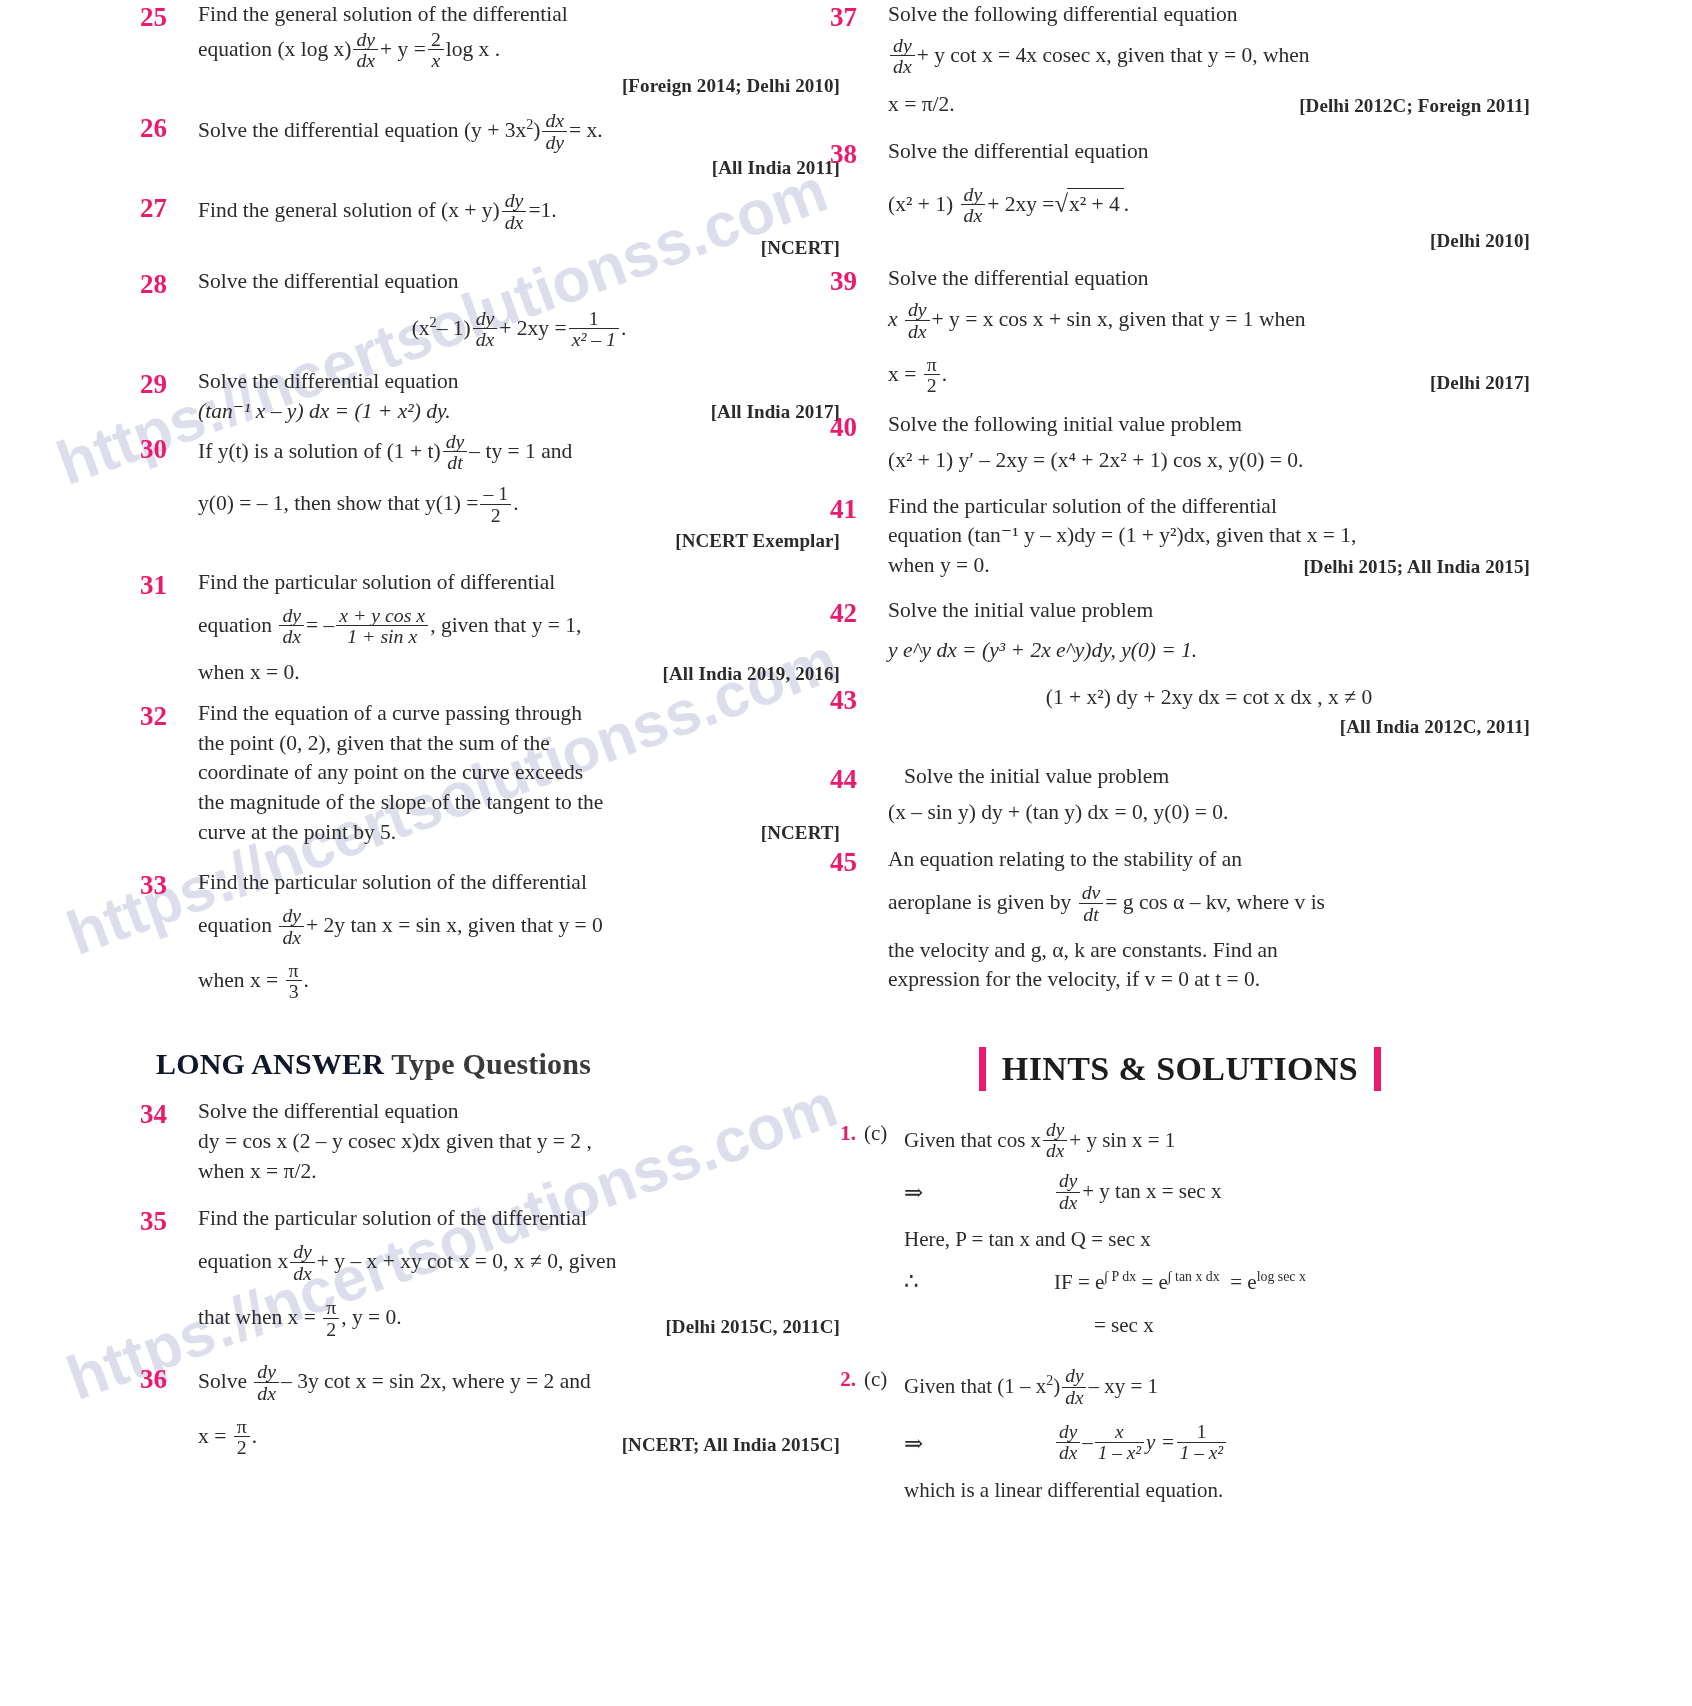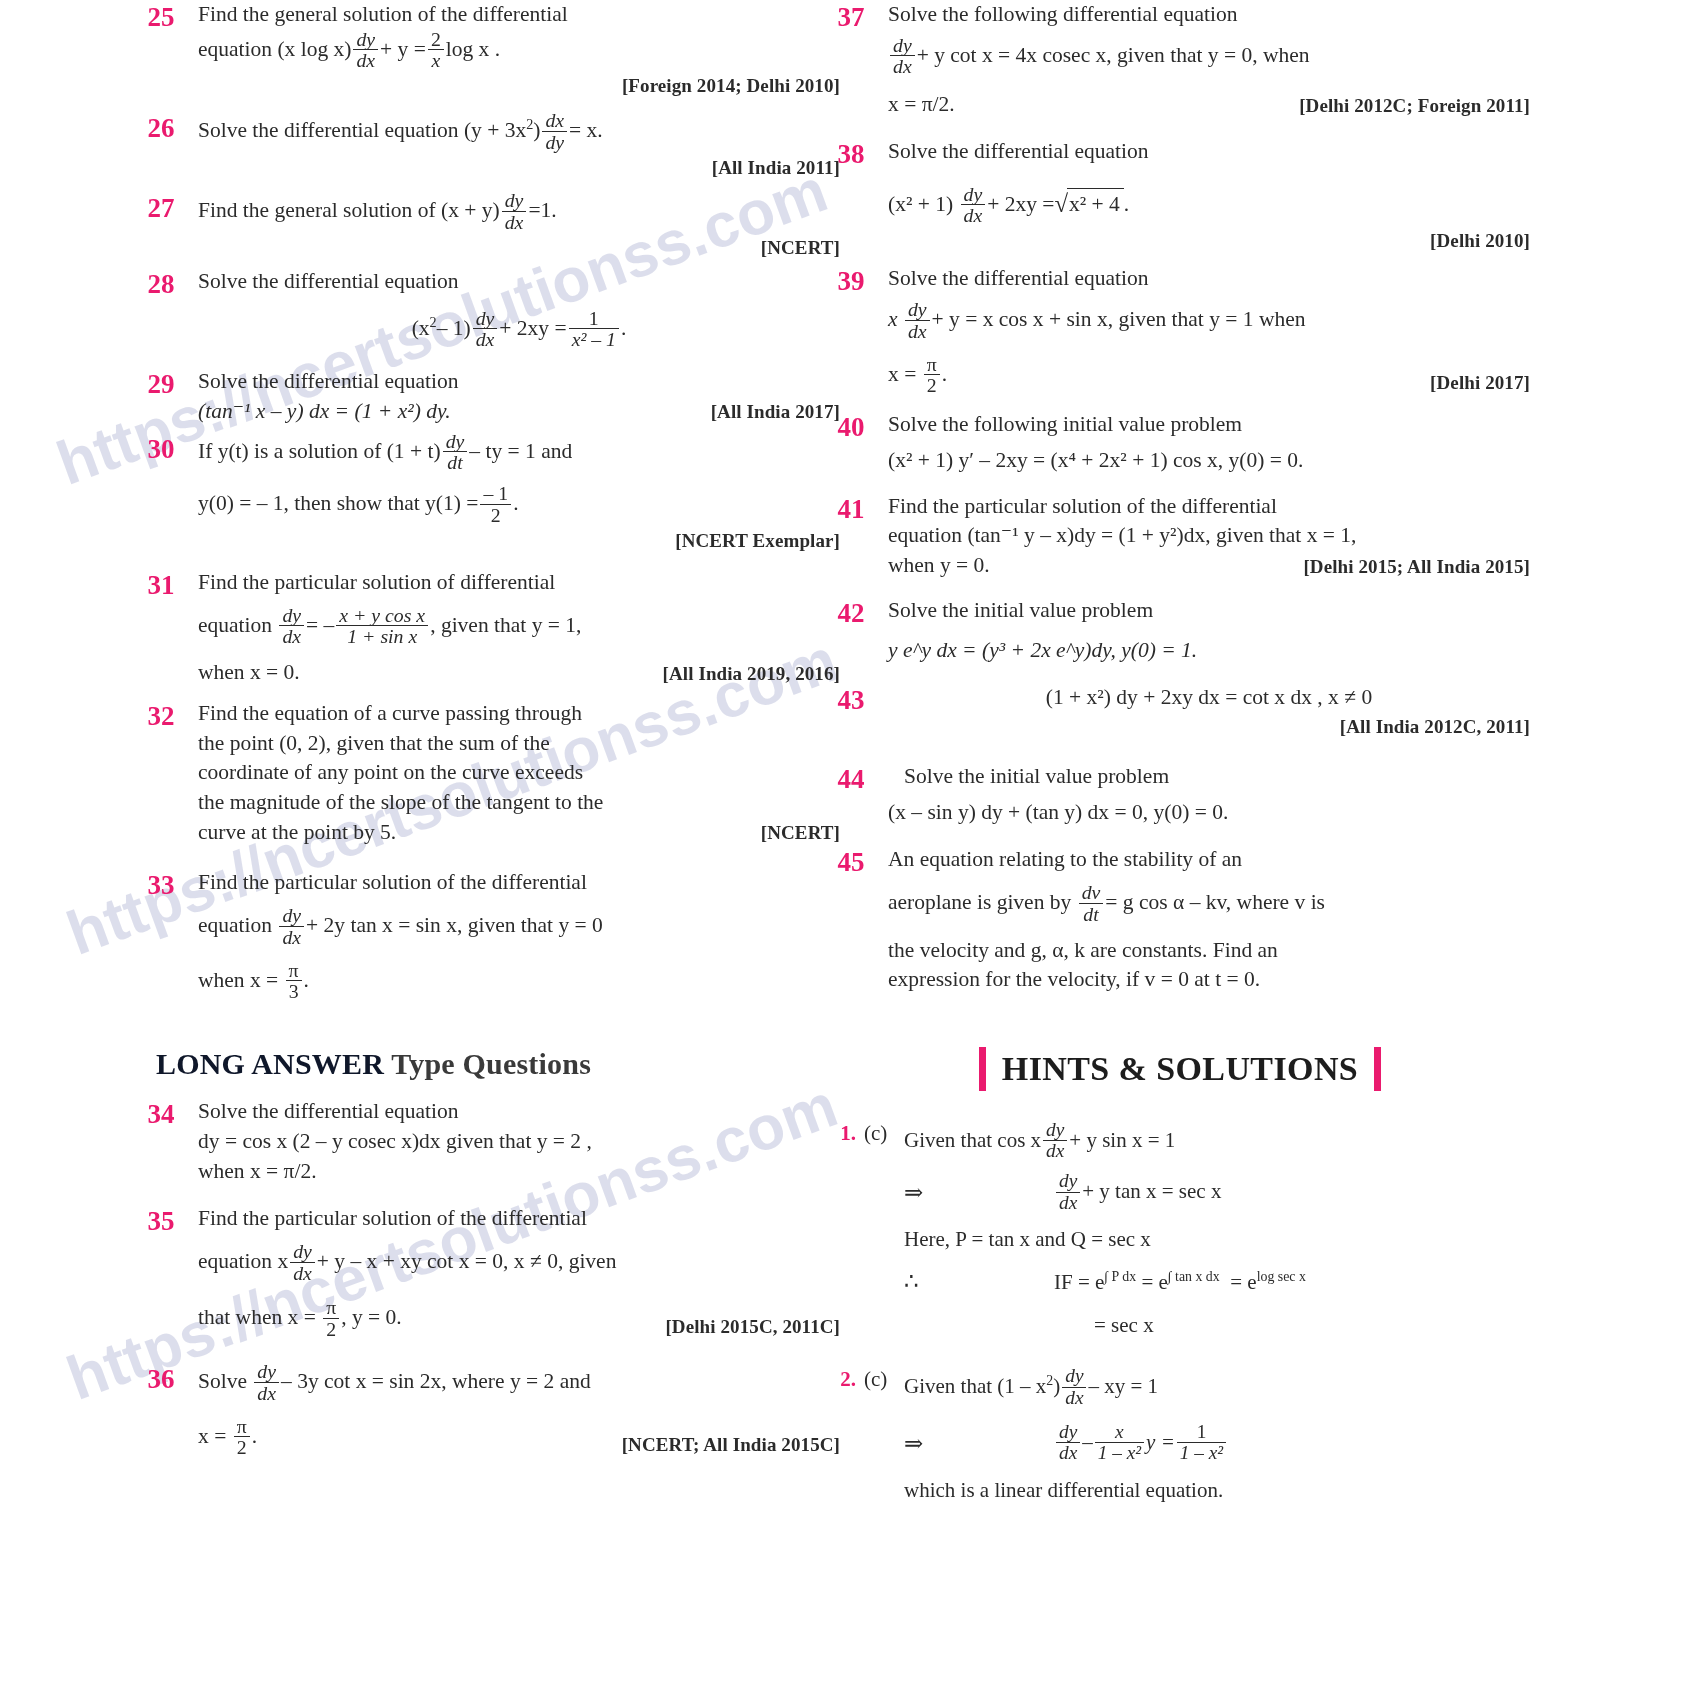--- a/index.html
+++ b/index.html
@@ -37,21 +37,21 @@
   .col-right { left: 830px; }
 
   
   .q {
     display: flex;
     align-items: flex-start;
     margin-bottom: 4px;
   }
   .q-num {
     flex: 0 0 58px;
-    text-align: center;
+    text-align: left;
     padding-right: 16px;
     color: #ea1a6e;
     font-family: "Liberation Serif", serif;
     font-weight: 700;
     font-size: 27px;
     line-height: 1.32;
   }
   .q-body {
     flex: 1 1 auto;
     font-size: 21.5px;

